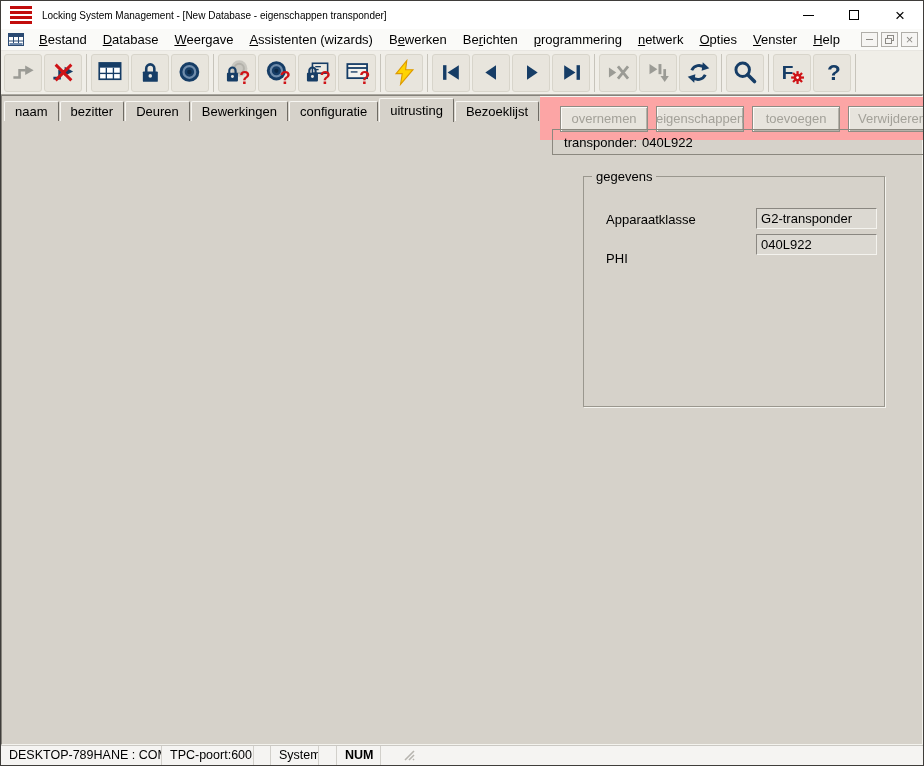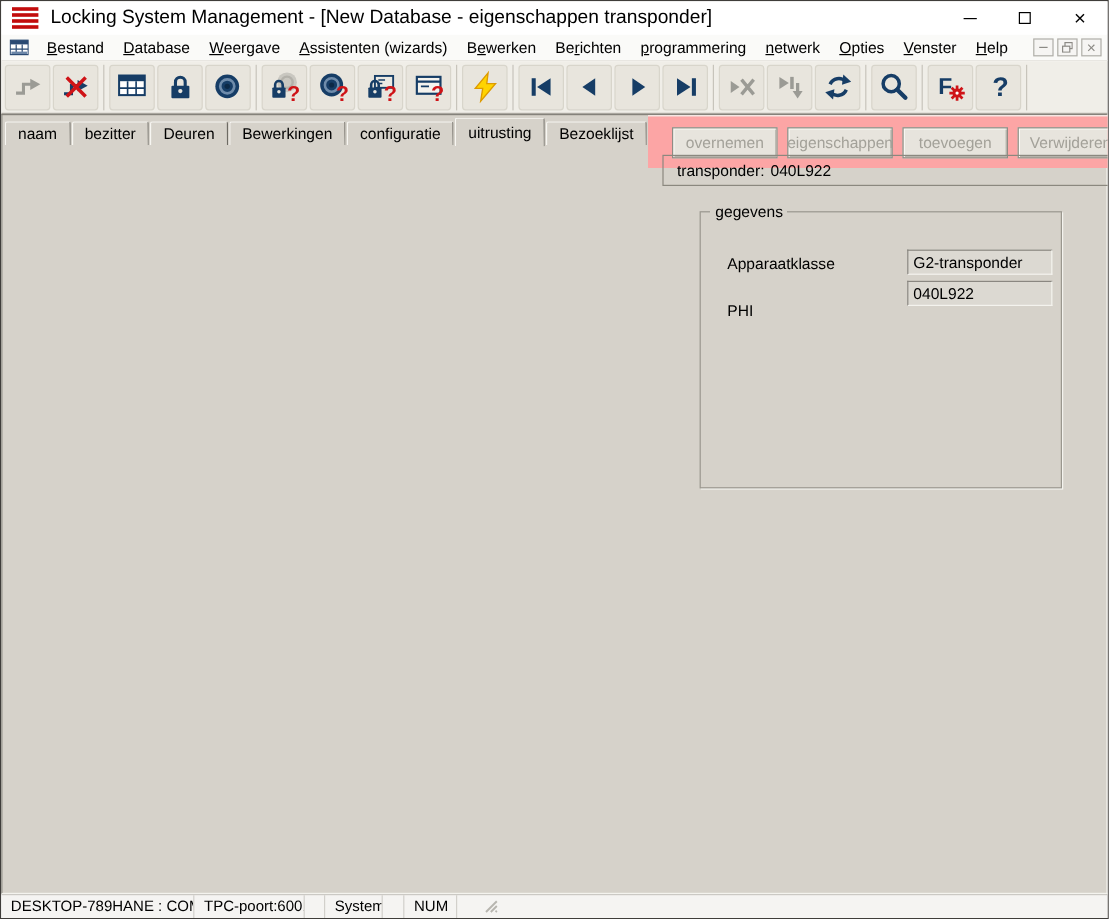--- a/index.html
+++ b/index.html
@@ -10,21 +10,21 @@
     background: #fff;
     font-family: "Liberation Sans", sans-serif;
     display: flex; flex-direction: column;
     position: relative; overflow: hidden;
     color:#000;
   }
   
   .titlebar { height:28px; flex:none; background:#fff; display:flex; align-items:center; padding-left:9px; }
   .app-logo { width:22px; height:19px; display:flex; flex-direction:column; justify-content:space-between; flex:none; }
   .app-logo i { display:block; height:3.2px; background:#c20c0c; }
-  .title-text { font-size:16px; margin-left:10px; white-space:nowrap; }
+  .title-text { font-size:10px; margin-left:10px; white-space:nowrap; }
   .caption-buttons { margin-left:auto; display:flex; height:100%; flex:none; }
   .cap-btn { width:46px; height:100%; display:flex; align-items:center; justify-content:center; font-size:15px; }
   .glyph-min { width:11px; height:1px; background:#000; display:block; }
   .glyph-max { width:10px; height:10px; border:1px solid #000; display:block; }
   .glyph-close { font-size:17px; line-height:1; font-weight:400; }
   
   .menubar { height:22px; flex:none; background:#fafaf8; border-bottom:1px solid #e8e6e1; display:flex; align-items:center; padding:0 5px 0 7px; font-size:13px; }
   .mdi-doc-icon { margin-right:7px; display:flex; }
   #menu-items { display:flex; }
   .menu-item { padding:2px 8px; white-space:nowrap; cursor:default; }
@@ -340,21 +340,21 @@
         <div class="btn" style="margin-left: 18px;"><u>H</u>elp</div>
       </div>
   </div>
 
   <div class="statusbar" id="statusbar">
       <div class="sb-seg" style="width: 160px;">DESKTOP-789HANE : COM(*)</div>
       <div class="sb-seg" style="width: 92px;">TPC-poort:6001</div>
       <div class="sb-seg" style="width: 16px;"></div>
       <div class="sb-seg" style="width: 48px;">System</div>
       <div class="sb-seg" style="width: 18px;"></div>
-      <div class="sb-seg" style="width: 44px;">NUM</div>
+      <div class="sb-seg" style="width: 44px; font-weight: bold;">NUM</div>
       <div class="sb-seg" style="width: 36px;">
         <span class="sb-grip"><svg width="13" height="13" viewBox="0 0 13 13">
             <g stroke="#b7b5af" stroke-width="1.6">
               <line x1="12" y1="3" x2="3" y2="12"></line>
               <line x1="12" y1="7" x2="7" y2="12"></line>
               <line x1="12" y1="11" x2="11" y2="12"></line>
             </g>
           </svg></span>
       </div>
     </div>

